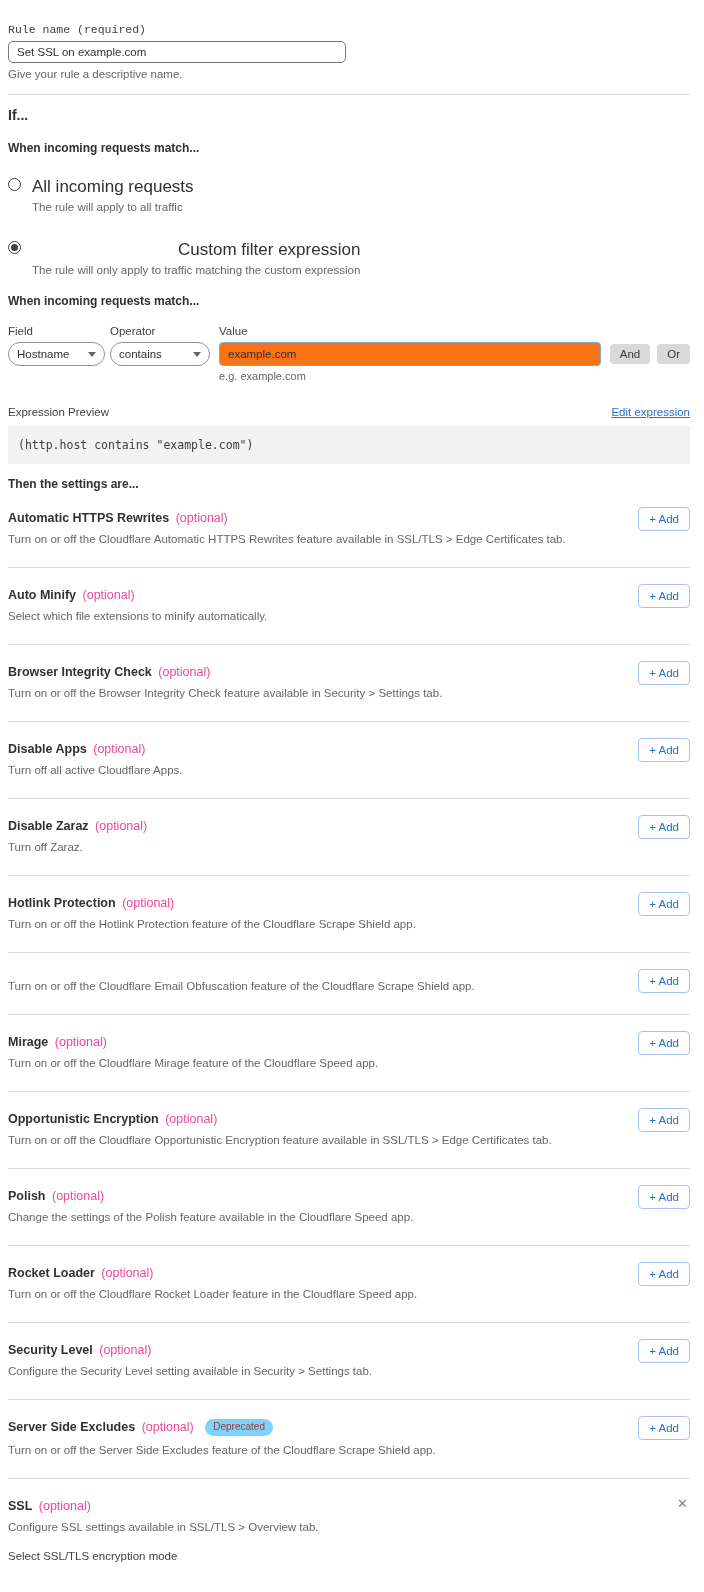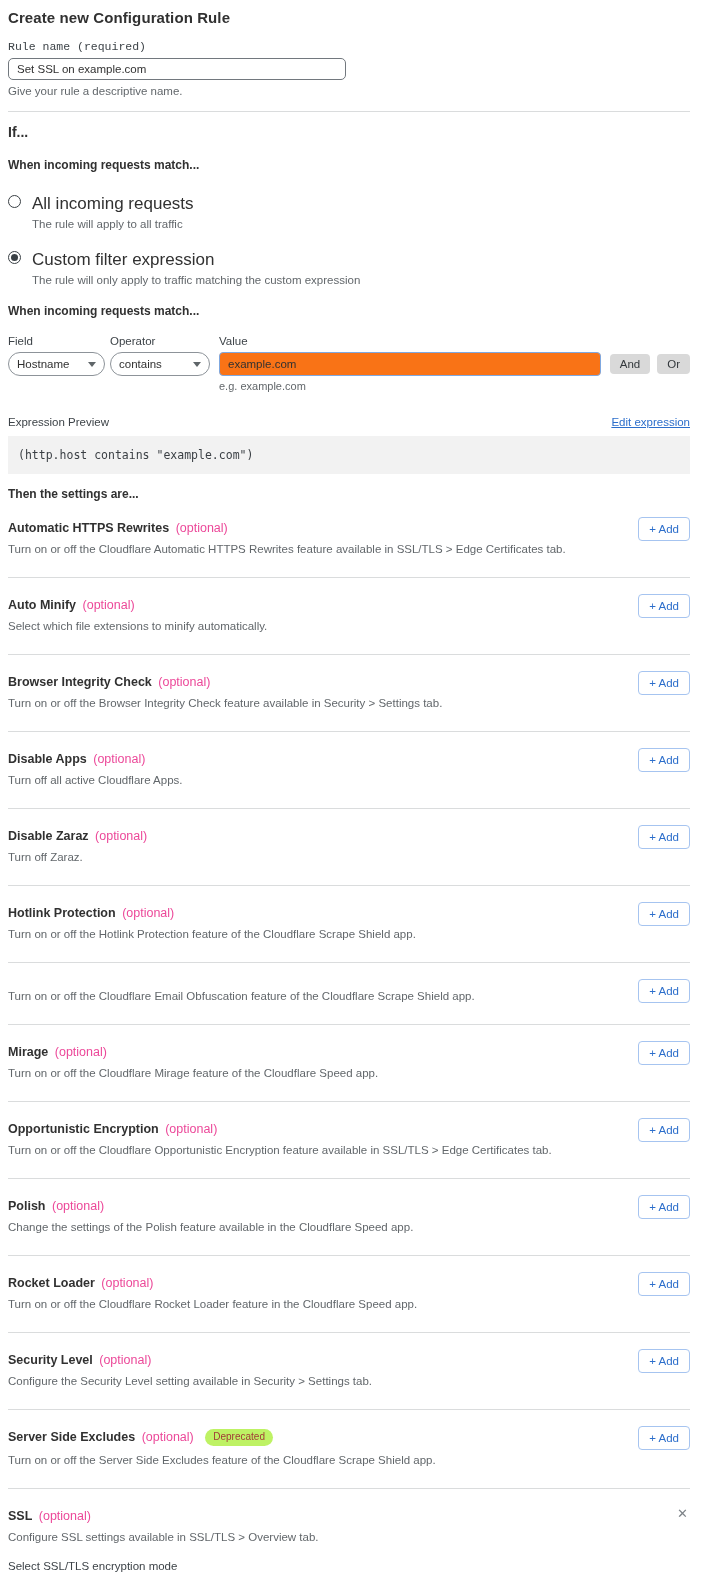--- a/index.html
+++ b/index.html
@@ -23,21 +23,21 @@
   }
   .helper { margin-top:5px; font-size:11.5px; color:#62676b; }
 
   hr.divider { border:0; border-top:1px solid #dadcdd; margin-top:14px; }
 
   .if-heading { margin-top:12px; font-size:14px; font-weight:bold; }
   .match-label { margin-top:18px; font-size:12px; font-weight:bold; }
 
   .radio-group { margin-top:4px; }
   .radio-item { margin-top:22px; display:flex; gap:11px; cursor:pointer; }
-  .radio-item + .radio-item { margin-top:20px; }
+  .radio-item + .radio-item { margin-top:27px;text-align:right; }
   .radio-circle {
     width:13px; height:13px; border:1.5px solid #3a4045; border-radius:50%;
     flex:0 0 auto; margin-top:1px; position:relative; background:#fff;
   }
   .radio-item.selected .radio-circle::after {
     content:""; position:absolute; inset:2px; background:#3a4045; border-radius:50%;
   }
   .radio-title { font-size:17px; font-weight:normal; }
   .radio-desc { margin-top:4px; font-size:11.5px; color:#62676b; font-weight:normal; }
 
@@ -75,41 +75,40 @@
     font-family:"DejaVu Sans Mono", monospace; font-size:11.5px; color:#3a3f44;
   }
 
   .then-heading { margin-top:13px; font-size:12px; font-weight:bold; }
 
   .setting { position:relative; padding:20px 0 21px; border-bottom:1px solid #dadcdd; }
   .s-head { font-size:12.5px; line-height:15px; }
   .s-name { font-weight:bold; }
   .s-opt { color:#ec4899; margin-left:3px; font-weight:normal;text-align:right; }
   .s-badge {
-    display:inline-block; margin-left:8px; background:#bef264; color:#a03e37;
+    display:inline-block; margin-left:8px; background:#7dd3fc; color:#a03e37;
     font-size:10px; line-height:10px; padding:3px 8px 4px; border-radius:10px;
     position:relative; top:-1px;
   }
   .s-desc { margin-top:7px; font-size:11.5px; line-height:13px; color:#62676b; }
   .add-btn {
     position:absolute; right:0; top:16px; background:#fff;
     border:1px solid #a6c4f0; color:#2c6ecb; border-radius:4px;
     font-family:"Liberation Sans",sans-serif; font-size:11.5px; padding:5px 10px; cursor:pointer;
   }
 
   .ssl-block { position:relative; padding:20px 0 0; }
   .close-icon { position:absolute; right:2px; top:18px; color:#7d8388; font-size:13px; cursor:pointer; line-height:13px; }
   .ssl-select-label { margin-top:16px; font-size:11.5px; color:#3d4348; }
 </style>
 </head>
 <body>
 
 <div class="page">
 
-  <h1 class="page-title">Create new Configuration Rule</h1>
 
   <div class="field-label rule-name-label">Rule name (required)</div>
   <input class="text-input" type="text" value="Set SSL on example.com" style="">
   <div class="helper">Give your rule a descriptive name.</div>
 
   <hr class="divider">
 
   <h2 class="if-heading">If...</h2>
   <div class="match-label">When incoming requests match...</div>
 

